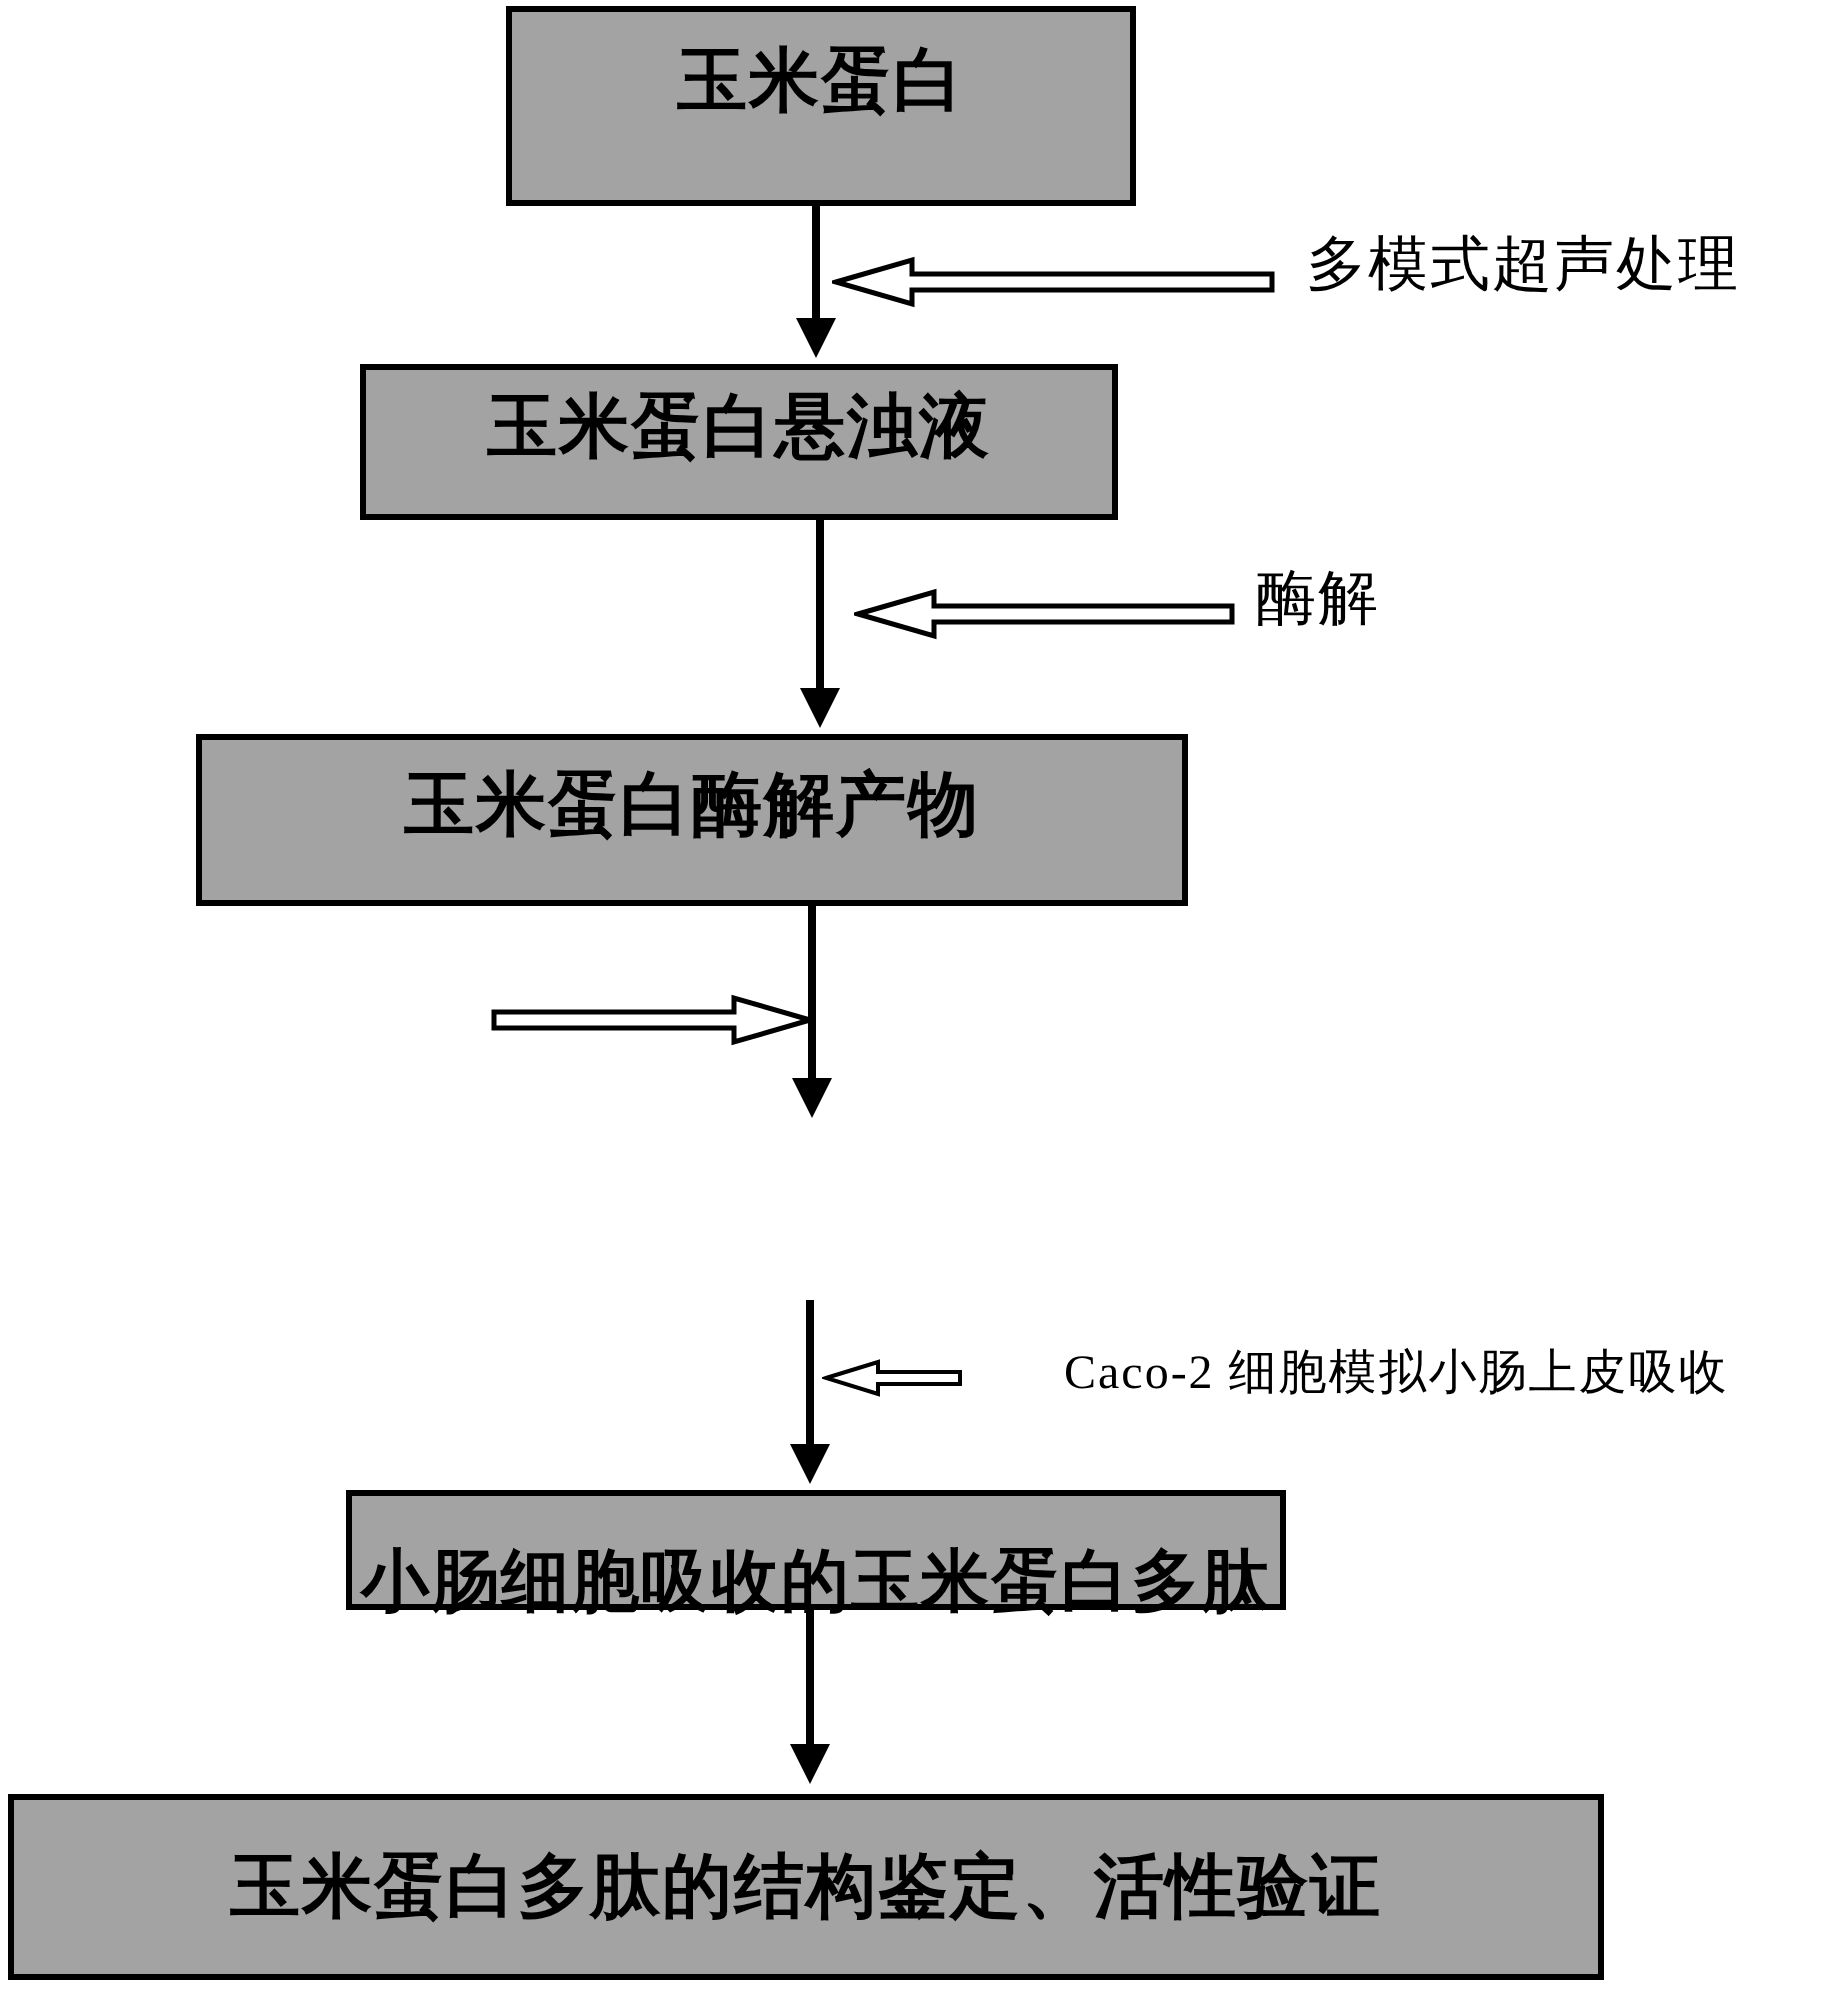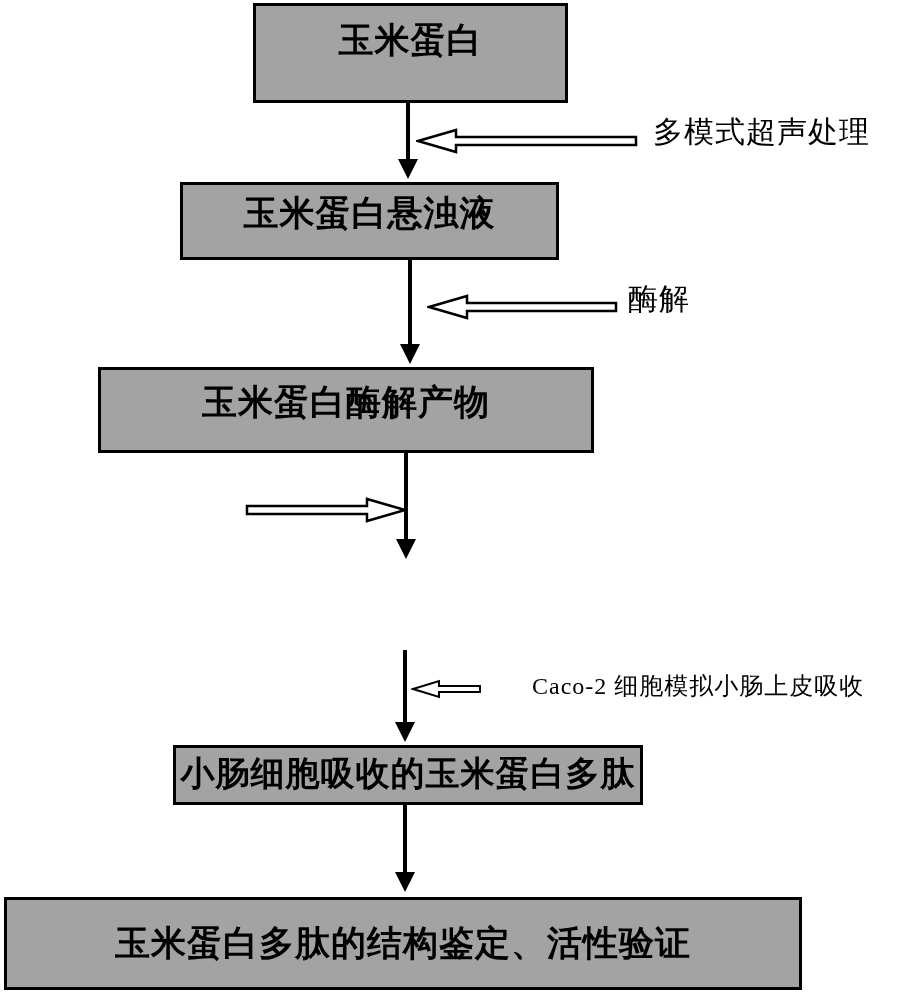--- a/index.html
+++ b/index.html
@@ -91,21 +91,21 @@
   </svg>
 
 
   <div class="varrow" style="left:403px; top:650px; height:73px;"></div>
 
   <svg class="harrow" style="left:411px; top:679px;" width="71" height="21" viewBox="0 0 71 21">
     <polygon points="2,10 28,2 28,7 69,7 69,13 28,13 28,18" fill="#ffffff" stroke="#000000" stroke-width="2" stroke-linejoin="miter"></polygon>
   </svg>
   <div class="steplabel" style="left:532px; top:670px; font-size:24px;">Caco-2 细胞模拟小肠上皮吸收</div>
 
-  <div class="fbox" style="left:173px; top:745px; width:470px; height:60px; padding-top:9px; font-size:34px;">
+  <div class="fbox" style="left:173px; top:745px; width:470px; height:60px; padding-top:27px; font-size:34px;">
     <span>小肠细胞吸收的玉米蛋白多肽</span>
   </div>
 
   <div class="varrow" style="left:403px; top:805px; height:68px;"></div>
 
   <div class="fbox" style="left:4px; top:897px; width:798px; height:93px; padding-top:26px;">
     <span>玉米蛋白多肽的结构鉴定、活性验证</span>
   </div>
 
 </div>

